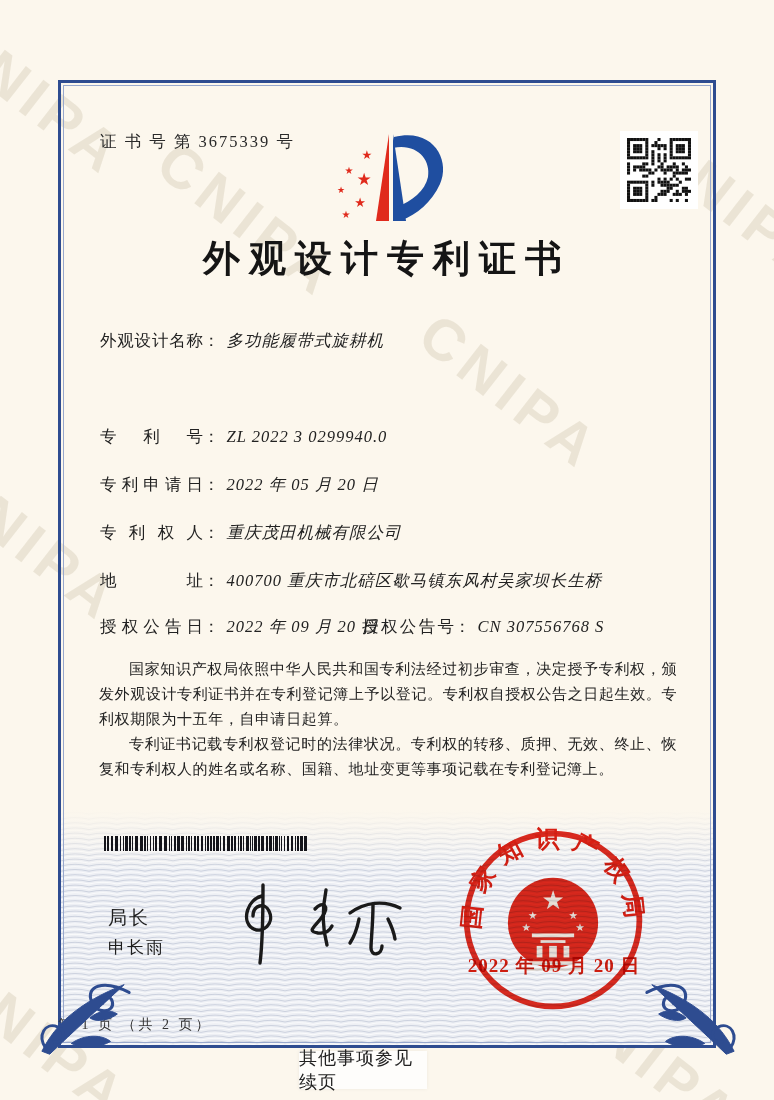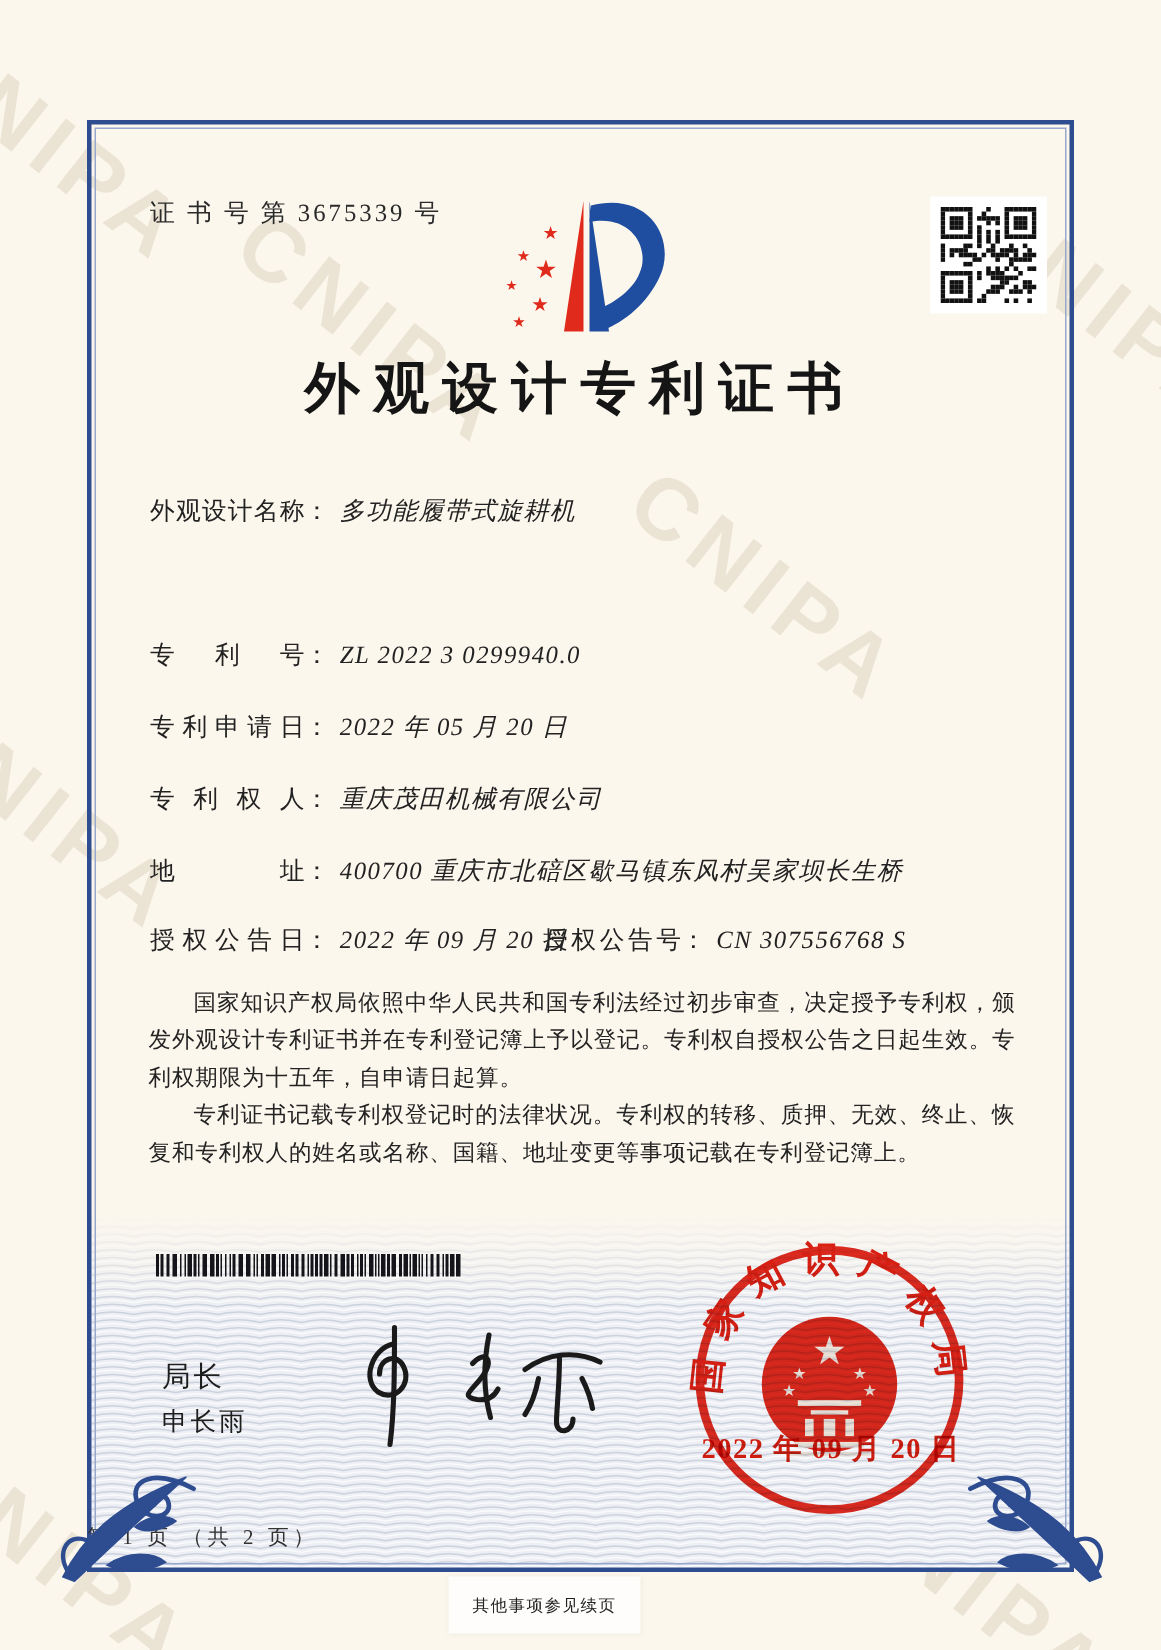--- a/index.html
+++ b/index.html
@@ -56,21 +56,21 @@
 
   .pageno{position:absolute;left:58px;top:1016px;width:620px;text-align:left;font-size:14px;
           color:#333;letter-spacing:3px;z-index:3;}
 
   .flourish{position:absolute;width:98px;height:80px;top:976px;z-index:3;}
   .flourish.left{left:36px;}
   .flourish.right{left:642px;transform:scaleX(-1);}
 
   .contnote{position:absolute;left:299px;top:1051px;width:128px;height:38px;background:#fefdfb;
             box-shadow:0 0 4px rgba(0,0,0,0.06);display:flex;align-items:center;justify-content:center;
-            font-size:11px;color:#222;letter-spacing:1px;z-index:3;}
+            font-size:18px;color:#222;letter-spacing:1px;z-index:3;}
 </style>
 </head>
 <body>
 
 <div class="page">
 
   <span class="wm" style="left:-28px;top:6px">CNIPA</span>
   <span class="wm" style="left:186px;top:128px">CNIPA</span>
   <span class="wm" style="left:676px;top:116px">CNIPA</span>
   <span class="wm" style="left:448px;top:300px">CNIPA</span>

